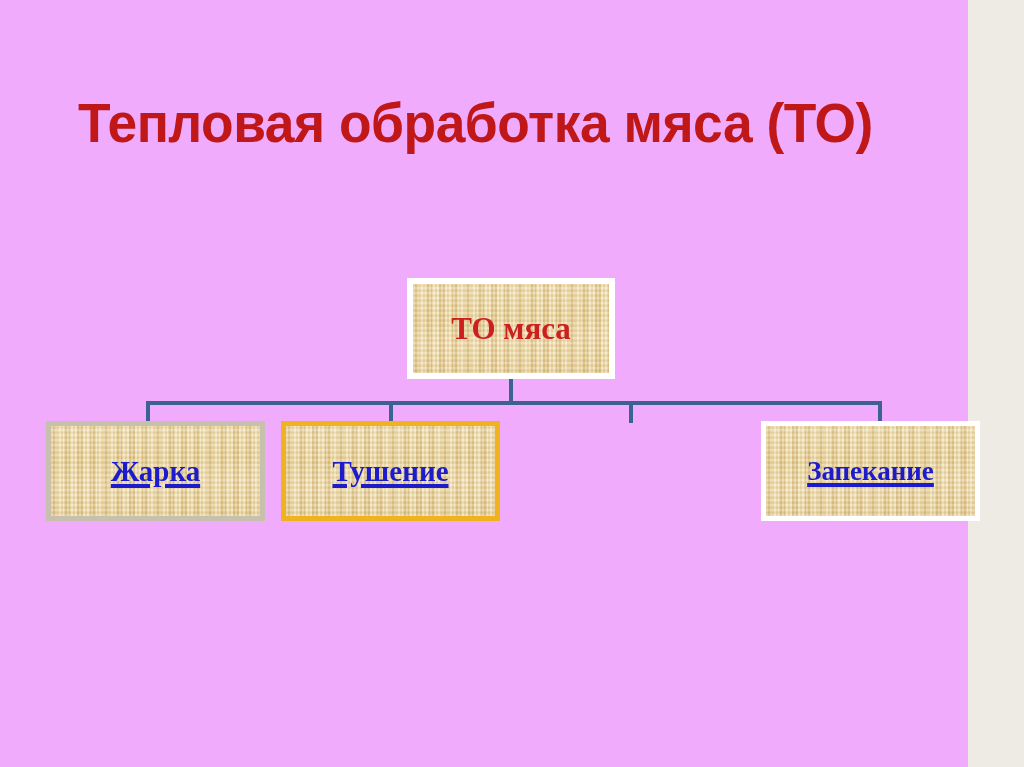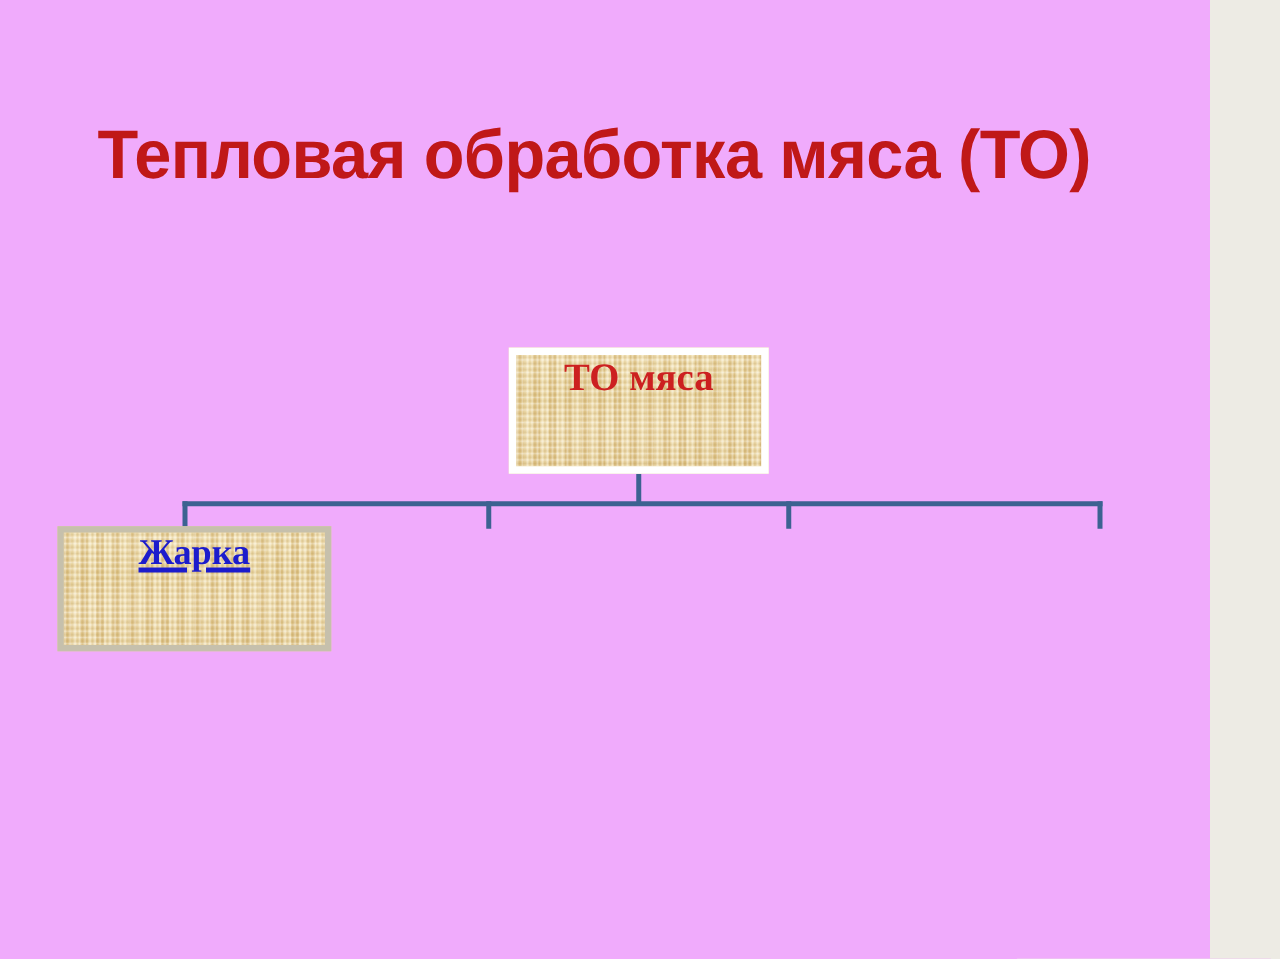--- a/index.html
+++ b/index.html
@@ -38,21 +38,21 @@
     transform-origin: left center;
     white-space: nowrap;
     -webkit-font-smoothing: none;
   }
 
   
   .node {
     position: absolute;
     box-sizing: border-box;
     display: flex;
-    align-items: flex-start;
+    align-items: center;
     justify-content: center;
     background-color: #e9d49a;
     background-image:
       repeating-linear-gradient(90deg,
         rgba(255,255,255,0.00) 0px,
         rgba(255,255,255,0.42) 1px,
         rgba(255,255,255,0.00) 2px,
         rgba(172,135,66,0.20) 3px,
         rgba(255,255,255,0.00) 4px),
       repeating-linear-gradient(0deg,
@@ -147,16 +147,22 @@
   <div class="conn conn-drop-4"></div>
 
   <div class="node node-root">
     <span class="node-label-root">ТО мяса</span>
   </div>
 
   <div class="node node-leaf leaf-1">
     <span class="node-label-link">Жарка</span>
   </div>
 
+  <div class="node node-leaf leaf-2">
+    <span class="node-label-link">Тушение</span>
+  </div>
 
 
+  <div class="node node-leaf leaf-4">
+    <span class="node-label-link">Запекание</span>
+  </div>
 
 </div>
 
 </body></html>

